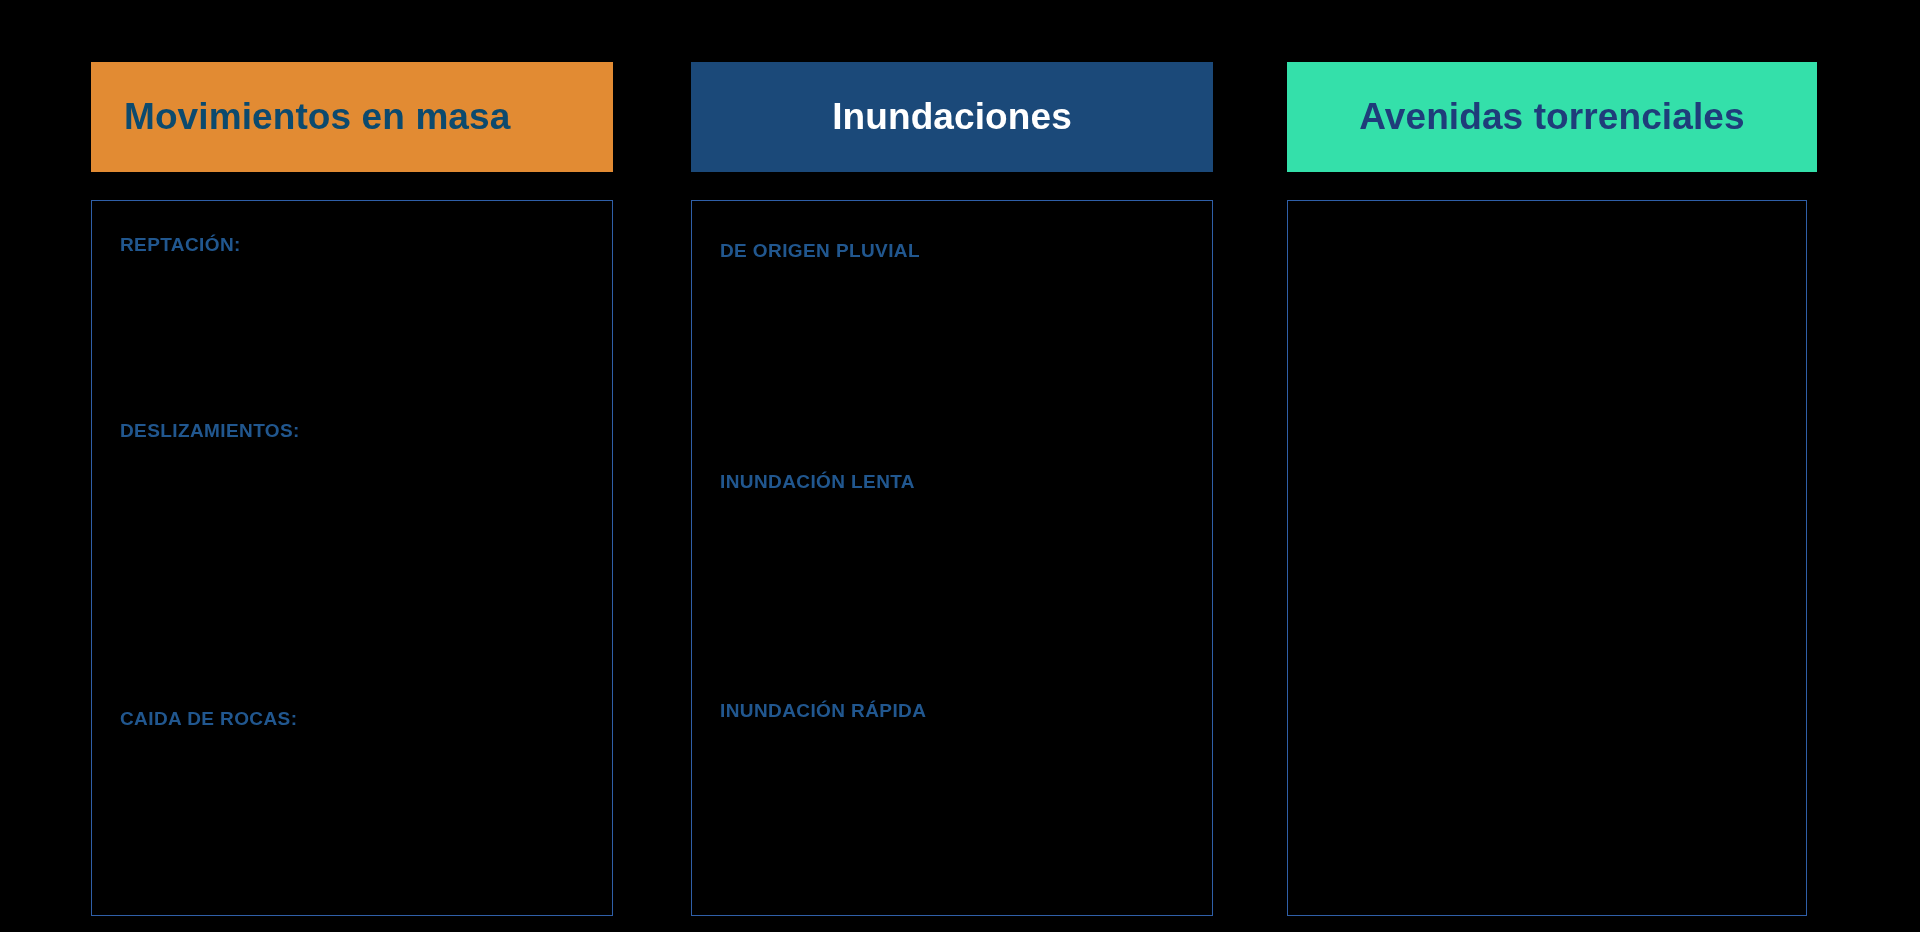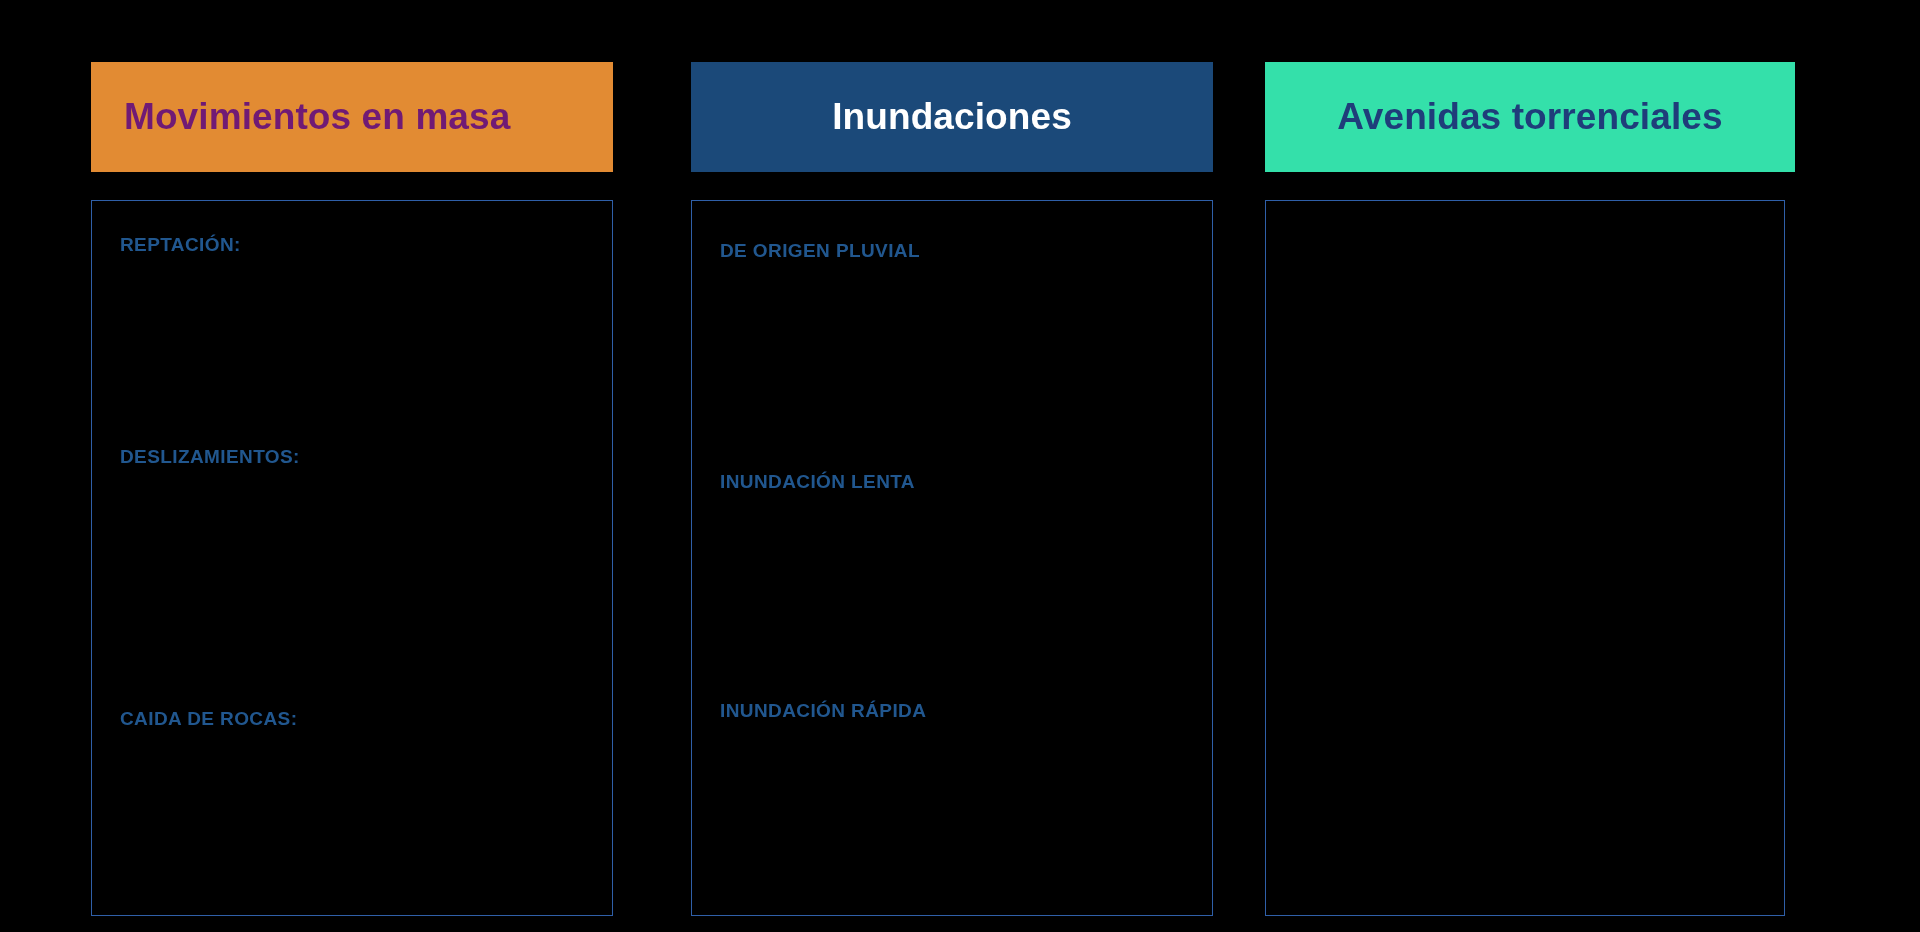--- a/index.html
+++ b/index.html
@@ -30,21 +30,21 @@
   .column {
     display: flex;
     flex-direction: column;
     align-items: stretch;
     box-sizing: border-box;
   }
 
   
   .col-1 { margin-left: 91px;  width: 522px; }
   .col-2 { margin-left: 78px;  width: 522px; }
-  .col-3 { margin-left: 52px;  width: 530px; }
+  .col-3 { margin-left: 74px;  width: 530px; }
 
   
   .col-header {
     height: 110px;
     display: flex;
     align-items: center;
     box-sizing: border-box;
     margin-top: 62px;
   }
   .col-header .col-header-title {
@@ -53,21 +53,21 @@
     letter-spacing: 0.1px;
     line-height: 1.05;
     white-space: nowrap;
   }
 
   .col-1 .col-header {
     background: #E28B33;
     padding-left: 33px;
     justify-content: flex-start;
   }
-  .col-1 .col-header-title { color: #701a75; }
+  .col-1 .col-header-title { color: #0c4a6e; }
 
   .col-2 .col-header {
     background: #1B4979;
     justify-content: center;
   }
   .col-2 .col-header-title { color: #FFFFFF; }
 
   .col-3 .col-header {
     background: #34E0AA;
     justify-content: center;
@@ -98,21 +98,21 @@
   .panel-item {
     position: absolute;
     left: 28px;
     font-size: 19px;
     font-weight: 700;
     letter-spacing: 0.4px;
     color: #21578F;
     white-space: nowrap;
   }
   .col-1 .panel-item:nth-child(1) { top: 33px; text-align: right; }
-  .col-1 .panel-item:nth-child(2) { top: 245px; }
+  .col-1 .panel-item:nth-child(2) { top: 219px; }
   .col-1 .panel-item:nth-child(3) { top: 465px; margin-top: 42px; }
 
   .col-2 .panel-item:nth-child(1) { top: 39px; }
   .col-2 .panel-item:nth-child(2) { top: 270px; }
   .col-2 .panel-item:nth-child(3) { top: 499px; }
 
   .empty-panel-body { display: block; width: 100%; height: 100%; }
 </style>
 </head>
 <body>

